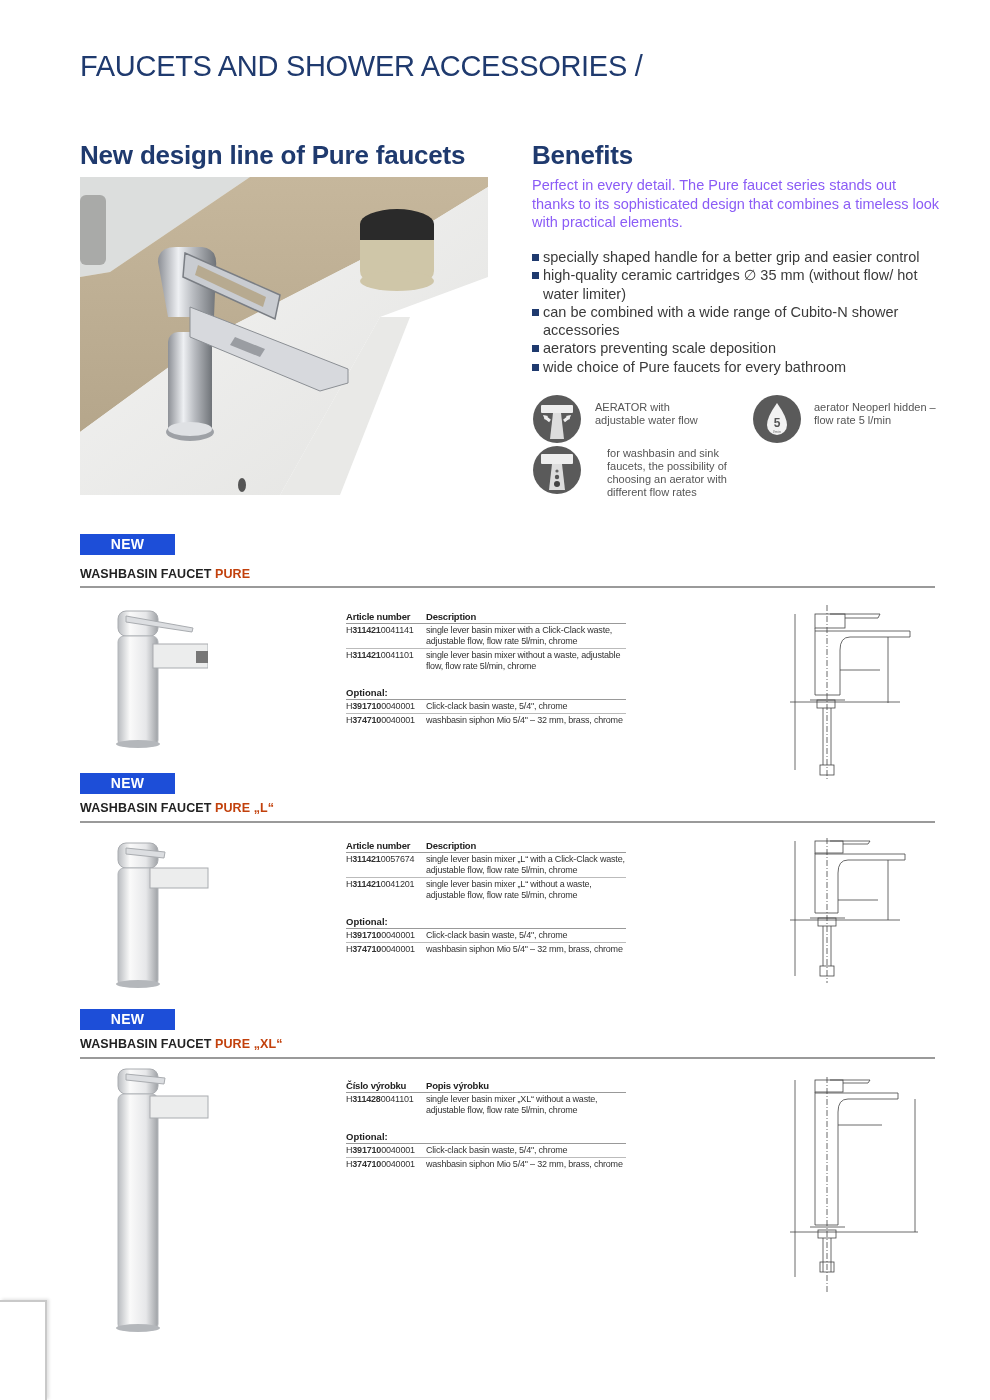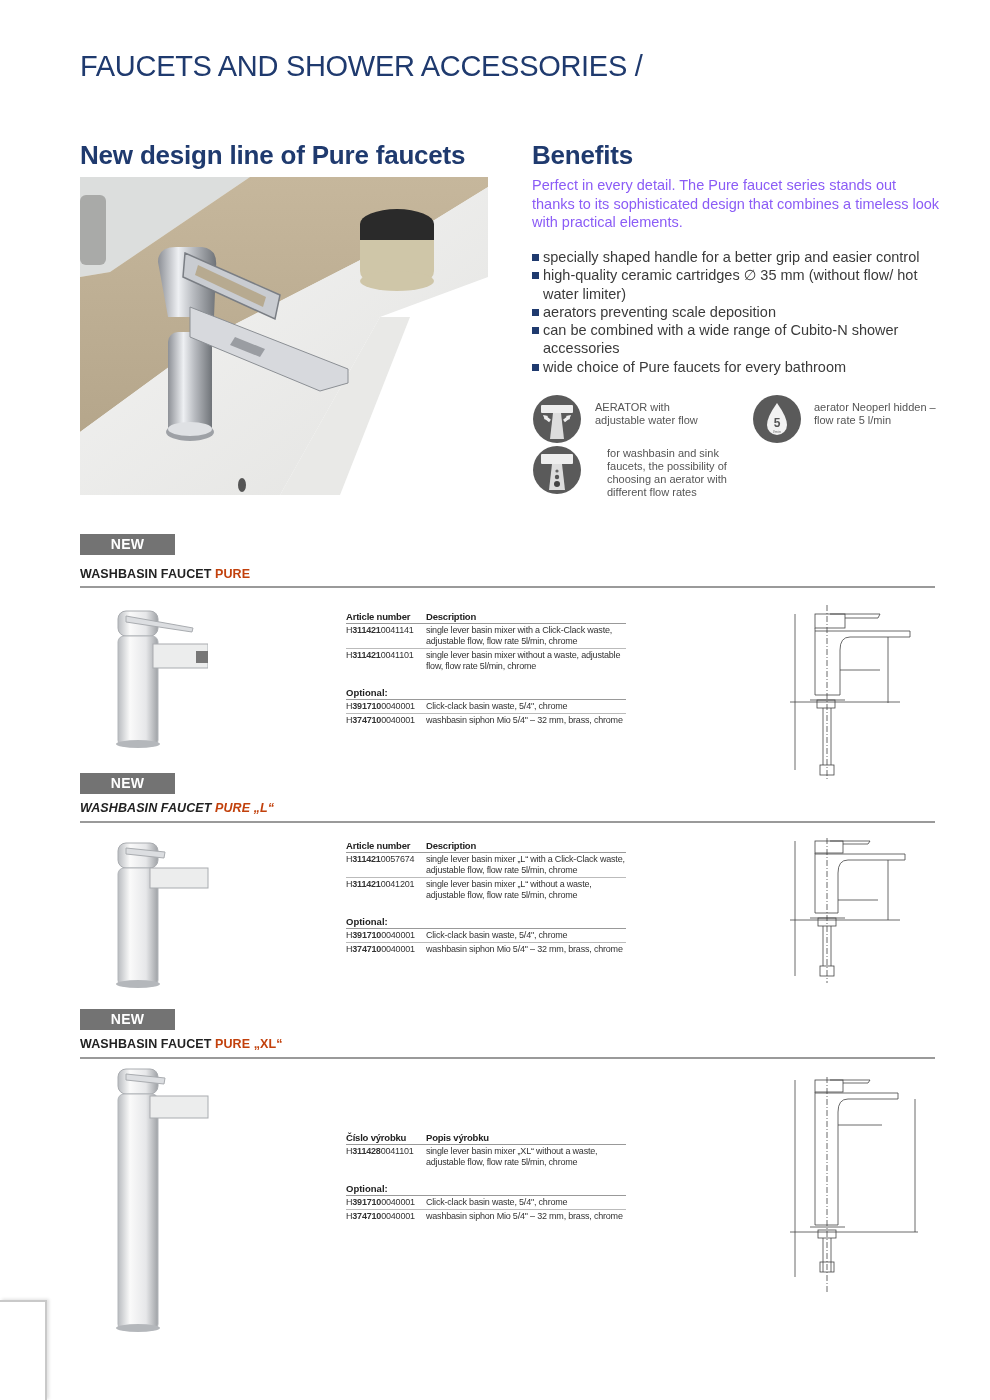--- a/index.html
+++ b/index.html
@@ -37,21 +37,21 @@
     display: flex; align-items: flex-start;
   }
   .feature .icon-circle {
     width: 48px; height: 48px; border-radius: 50%; background: #5a5a5a; flex: 0 0 48px; position: relative; overflow: hidden;
   }
   .feature .ftext {
     margin-left: 14px; font-size: 11px; line-height: 13px; color: #555; padding-top: 6px;
   }
 
   .new-badge {
-    width: 95px; height: 21px; background: #737373; color: #fff; font-weight: bold; font-size: 14px;
+    width: 95px; height: 21px; background: #1d4ed8; color: #fff; font-weight: bold; font-size: 14px;
     text-align: center; line-height: 21px; letter-spacing: 0.3px;
   }
   .product-title {
     font-size: 12.5px; font-weight: bold; color: #222; white-space: nowrap; letter-spacing: 0.1px;
   }
   .product-title .accent { color: #c2410c; }
   .rule { left: 80px; width: 855px; height: 2px; background: #9a9a9a; }
 
   .spec {
     font-family: "Liberation Sans", sans-serif; font-size: 9px; line-height: 11px; color: #333;
@@ -130,22 +130,22 @@
     <path d="M155 160 L185 172 L180 180 L150 168 Z" fill="#9a9da2"></path>
   </svg>
 </div>
 
 <div class="abs section-heading" style="left:532px; top:140px;">Benefits</div>
 <div class="abs intro-text">Perfect in every detail. The Pure faucet series stands out thanks to its sophisticated design that combines a timeless look with practical elements.</div>
 
 <ul class="abs benefit-list">
   <li><span class="bullet"></span><span>specially shaped handle for a better grip and easier control</span></li>
   <li><span class="bullet"></span><span>high-quality ceramic cartridges ∅ 35 mm (without flow/ hot water limiter)</span></li>
+  <li><span class="bullet"></span><span>can be combined with a wide range of Cubito-N shower accessories</span></li>
   <li><span class="bullet"></span><span>aerators preventing scale deposition</span></li>
-  <li><span class="bullet"></span><span>can be combined with a wide range of Cubito-N shower accessories</span></li>
   <li><span class="bullet"></span><span>wide choice of Pure faucets for every bathroom</span></li>
 </ul>
 
 <div class="abs feature" style="left:533px; top:395px; width:210px;">
   <div class="icon-circle">
     <svg width="48" height="48" viewBox="0 0 48 48">
       <rect x="8" y="10" width="32" height="8" rx="1" fill="#eee"></rect>
       <polygon points="20,18 28,18 31,44 17,44" fill="#ddd"></polygon>
       <path d="M12 22 L17 26 M36 22 L31 26" stroke="#eee" stroke-width="3"></path>
       <polygon points="10,20 15,21 12,25" fill="#eee"></polygon>
@@ -240,21 +240,21 @@
       <line x1="41" y1="103" x2="41" y2="160"></line>
     <rect x="30" y="160" width="14" height="10"></rect>
     <line x1="5" y1="9" x2="5" y2="165"></line>
       <line x1="98" y1="32" x2="98" y2="98"></line>
     <line x1="50" y1="65" x2="90" y2="65"></line>
     <line x1="0" y1="97" x2="110" y2="97"></line>
   </svg>
 </div>
 
 <div class="abs new-badge" style="left:80px; top:773px;">NEW</div>
-<div class="abs product-title" style="left:80px; top:801px;font-style:italic;">
+<div class="abs product-title" style="left:80px; top:801px;">
   <span>WASHBASIN FAUCET</span> <span class="accent">PURE „L“</span>
 </div>
 <div class="abs rule" style="top:821px;"></div>
 
 <div class="abs faucet-photo" style="left:110px; top:840px;">
   <svg width="100" height="150" viewBox="0 0 100 150">
     <defs>
         <linearGradient id="ch2" x1="0" x2="1">
           <stop offset="0" stop-color="#b9bcc0"></stop>
           <stop offset="0.3" stop-color="#fafafa"></stop>
@@ -329,21 +329,21 @@
         </linearGradient>
       </defs>
     <rect x="8" y="3" width="40" height="25" rx="8" fill="url(#ch3)" stroke="#a9acb0"></rect>
     <path d="M16 8 L55 12 L54 18 L16 14 Z" fill="#dcdee1" stroke="#a9acb0"></path>
     <rect x="8" y="28" width="40" height="236" rx="6" fill="url(#ch3)" stroke="#b3b6ba"></rect>
     <rect x="40" y="30" width="58" height="22" fill="#eceded" stroke="#a9acb0"></rect>
     <ellipse cx="28" cy="262" rx="22" ry="4" fill="#b4b7bb"></ellipse>
   </svg>
 </div>
 
-<div class="abs spec" style="left:346px; top:1132px;">
+<div class="abs spec" style="left:346px; top:1080px;">
   <div class="hdr">
     <span class="col-num">Číslo výrobku</span>
     <span class="col-desc">Popis výrobku</span>
   </div>
   <div class="row last">
     <span class="col-num"><span>H</span><b>311428</b><span>0041101</span></span>
     <span class="col-desc">single lever basin mixer „XL“  without a waste, adjustable flow, flow rate 5l/min, chrome</span>
   </div>
   <div class="opt">Optional:</div>
   <div class="row">

